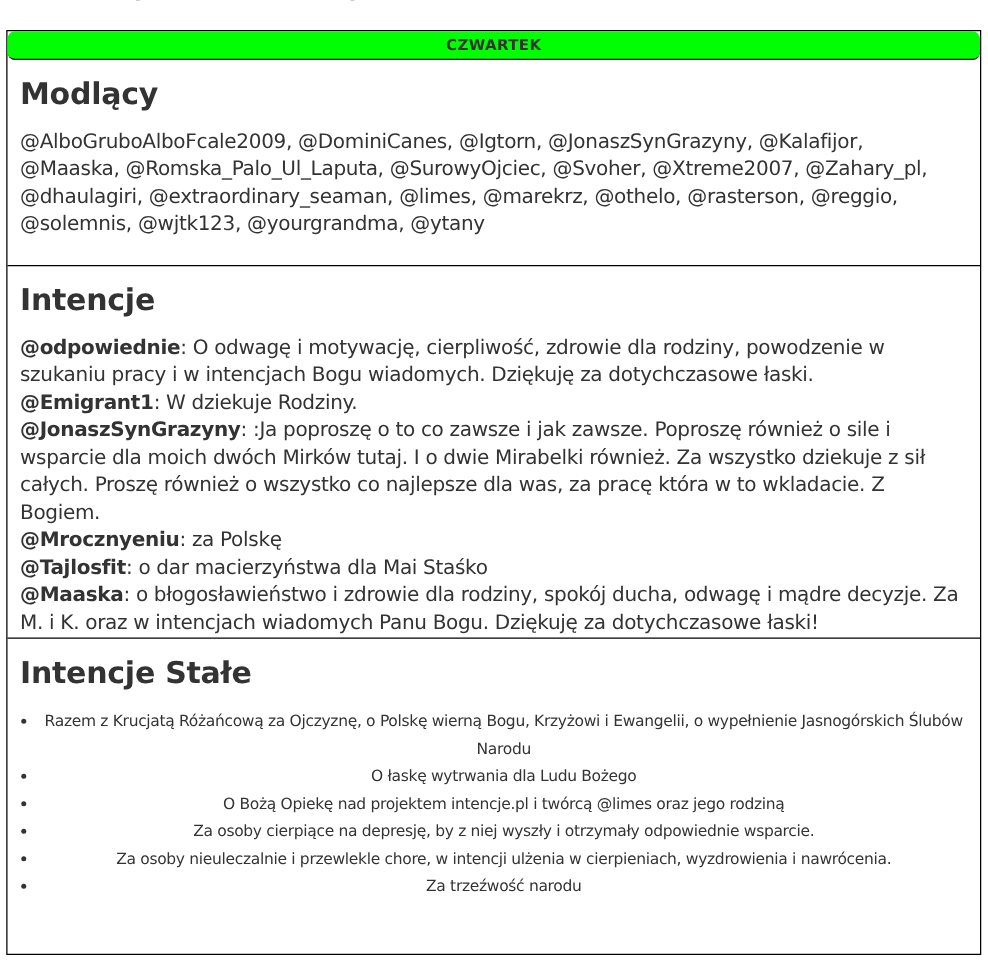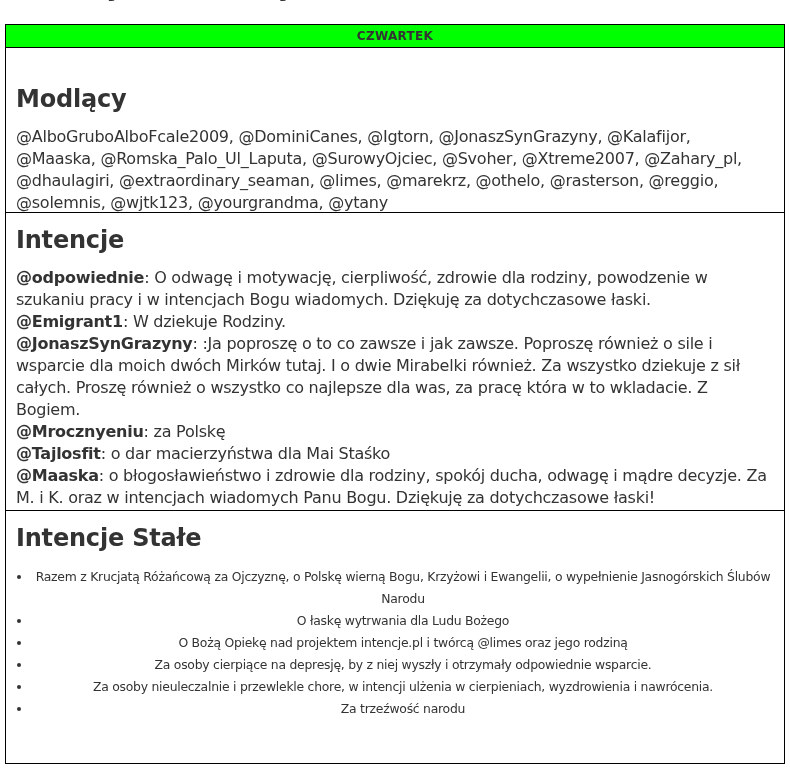--- a/index.html
+++ b/index.html
@@ -13,31 +13,31 @@
     font-size: 27px; font-weight: bold; color: #333;
     white-space: nowrap;
   }
   .day-box {
     position: absolute; left: 5px; top: 24px; width: 778px;
     border: 1px solid #000; box-sizing: content-box;
   }
   .day-header {
     height: 22px; line-height: 22px; background: #00ff00;
     border-bottom: 1px solid #000; text-align: center;
-    font-size: 12px; font-weight: bold; letter-spacing: 0.3px; color: #333;
+    font-size: 12px; font-weight: bold; letter-spacing: 0.3px; color: #333; border-radius: 6px;
   }
   .section { border-bottom: 1px solid #000; padding: 0 10px; box-sizing: border-box; }
   .section:last-child { border-bottom: none; }
   .section h2 {
     margin: 0; font-size: 24px; font-weight: bold; color: #333;
     letter-spacing: -0.2px;
   }
   .text { font-size: 16px; line-height: 22px; color: #333; letter-spacing: -0.25px; }
   .sec-modlacy { height: 165px; padding-top: 12px; }
-  .sec-modlacy h2 { height: 40px; line-height: 30px; margin-bottom: 2px; margin-top: 24px; }
+  .sec-modlacy h2 { height: 40px; line-height: 30px; margin-bottom: 2px; }
   .sec-intencje { height: 298px; padding-top: 12px; }
   .sec-intencje h2 { height: 40px; line-height: 30px; margin-bottom: 2px; }
   .intent-row .user { font-weight: bold; }
   .sec-stale { height: 252px; padding-top: 12px; }
   .sec-stale h2 { height: 42px; line-height: 30px; margin-bottom: 1px; }
   .sec-stale ul { margin: 0; padding-left: 16px; list-style: disc; text-align: center; }
   .sec-stale li { font-size: 12.4px; line-height: 22px; letter-spacing: -0.25px; }
 </style>
 </head>
 <body>

